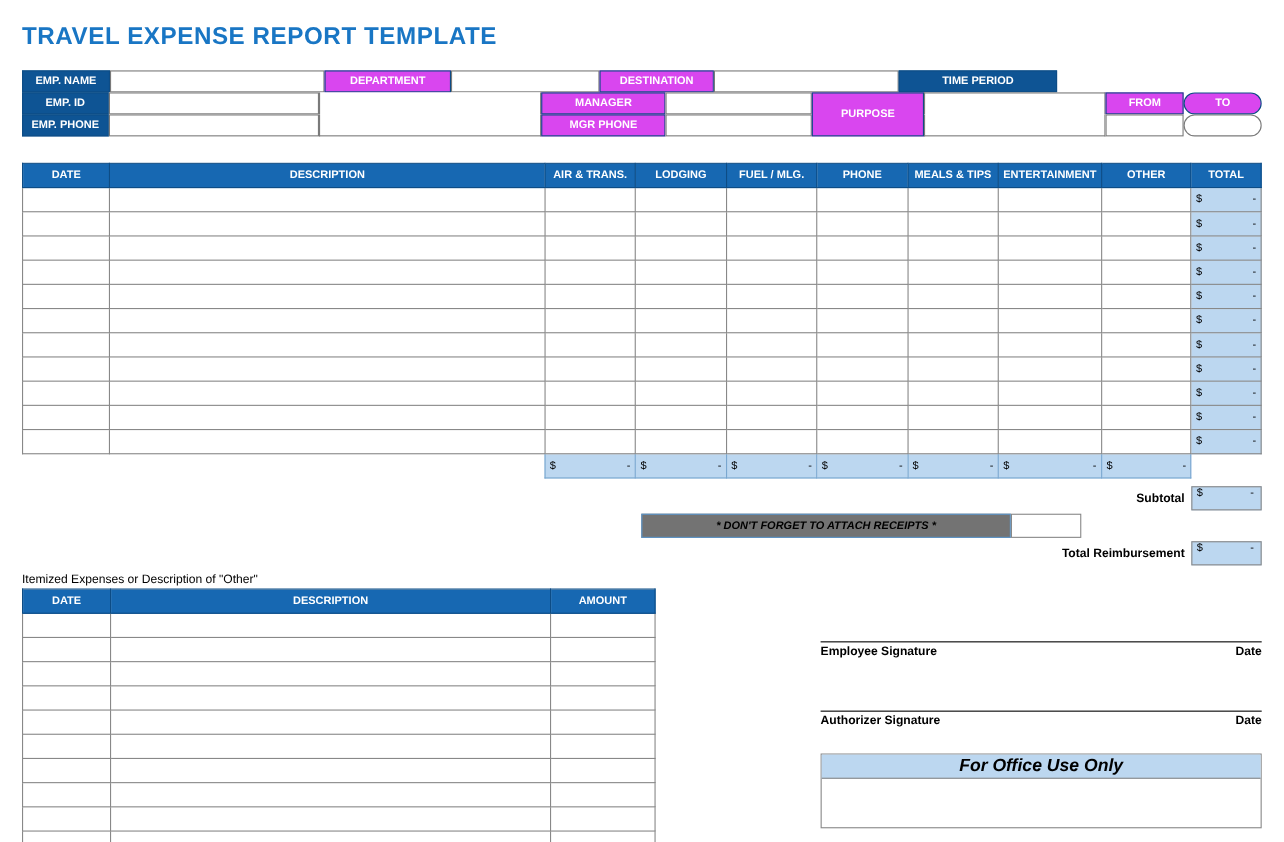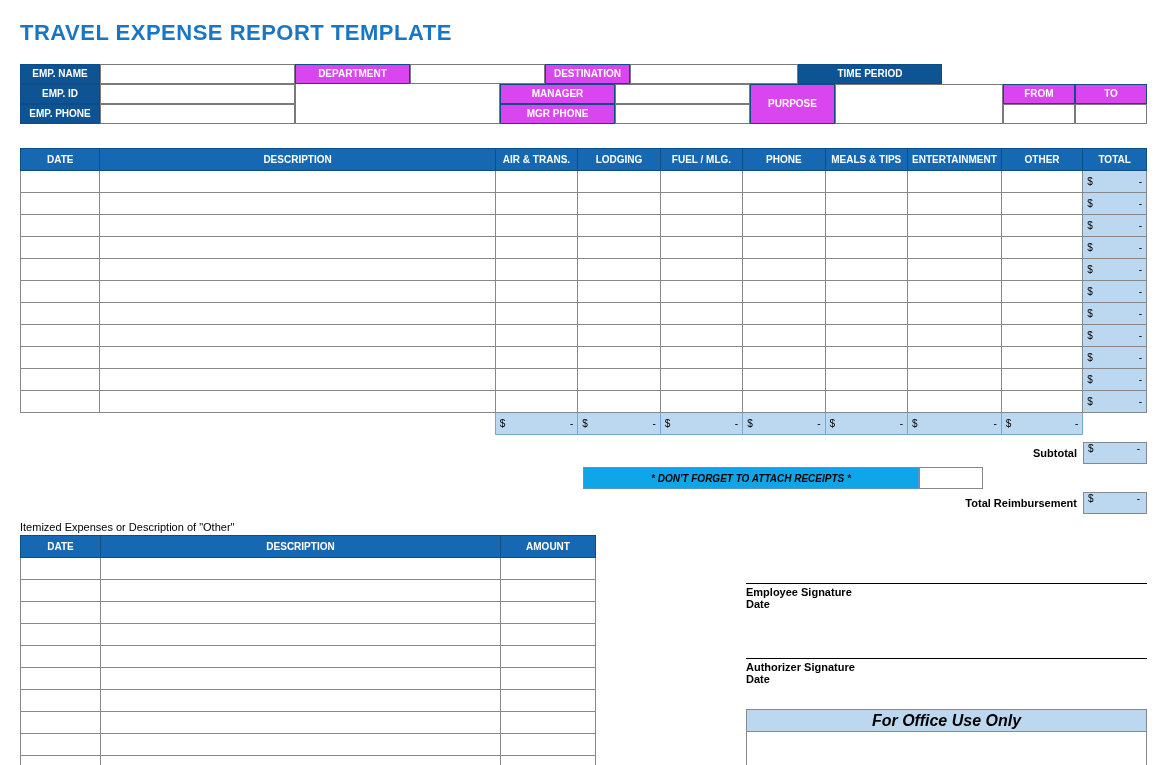--- a/index.html
+++ b/index.html
@@ -43,25 +43,25 @@
     border: 1px solid #0d4c85;
   }
   .input-cell { background: #fff; }
 
   
   .w-emp-lbl   { width: 80px; }
   .w-emp-val   { width: 195px; }
   .w-reimb     { width: 205px; }
   .w-dept-lbl  { width: 115px; }
   .w-dept-val  { width: 135px; }
-  .w-dest-lbl  { width: 85px; }
+  .w-dest-lbl  { width: 104px; }
   .w-dest-val  { width: 168px; }
   .w-time-lbl  { width: 144px; }
   .w-from      { width: 72px; }
-  .w-to        { width: 72px; }
+  .w-to        { width: 72px; border-radius: 10px; }
 
   .gap { border: none !important; background: transparent !important; }
 
   
   table { border-collapse: collapse; }
   .main-table { margin-top: 24px; width: 1127px; }
   .main-table th, .main-table td {
     border: 1px solid #888;
     height: 22px;
     font-size: 10px;
@@ -83,21 +83,21 @@
   .total-cell span:first-child { float:left; }
   .total-cell span:last-child { float:right; }
 
   .sum-row td { background:#bcd7f0; border:1px solid #7aa7d0; }
   .sum-row td span:first-child{ float:left;}
   .sum-row td span:last-child{ float:right;}
   .sum-row .noborder { border:none; background:transparent; }
 
   .summary-block { display:flex; margin-top:6px; }
   .receipts-note {
-    background:#0ea5e9;
+    background:#737373;
     color:#000;
     font-weight:bold;
     font-style:italic;
     text-align:center;
     height:22px;
     line-height:22px;
     border:1px solid #5a94c9;
   }
   .sub-labels { text-align:right; font-weight:bold; font-size:11px; height:24px; line-height:24px; padding-right:6px;}
   .sub-val {
@@ -115,21 +115,21 @@
   }
   .item-table th {
     background:#1768b2; color:#fff; font-weight:bold; text-align:center; border:1px solid #0d4c85;
   }
   .i-date { width:80px; }
   .i-desc { width:400px; }
   .i-amt  { width:95px; }
 
   
   .sig-area { }
-  .sig-line { border-top:1px solid #000; margin-top:48px; display:flex; justify-content:space-between; font-weight:bold; font-size:11px; padding-top:2px;flex-direction:column;}
+  .sig-line { border-top:1px solid #000; margin-top:48px; display:flex; justify-content:space-between; font-weight:bold; font-size:11px; padding-top:2px;}
   .office-box { margin-top:24px; border:1px solid #888; }
   .office-hd { background:#bcd7f0; text-align:center; font-weight:bold; font-style:italic; height:22px; line-height:22px; border-bottom:1px solid #888; font-size:16px;}
   .office-body { height:44px; }
 
   .lower-wrap { display:flex; gap:150px; align-items:flex-start; }
 </style>
 </head>
 <body>
 
 <div class="title">TRAVEL EXPENSE REPORT TEMPLATE</div>

